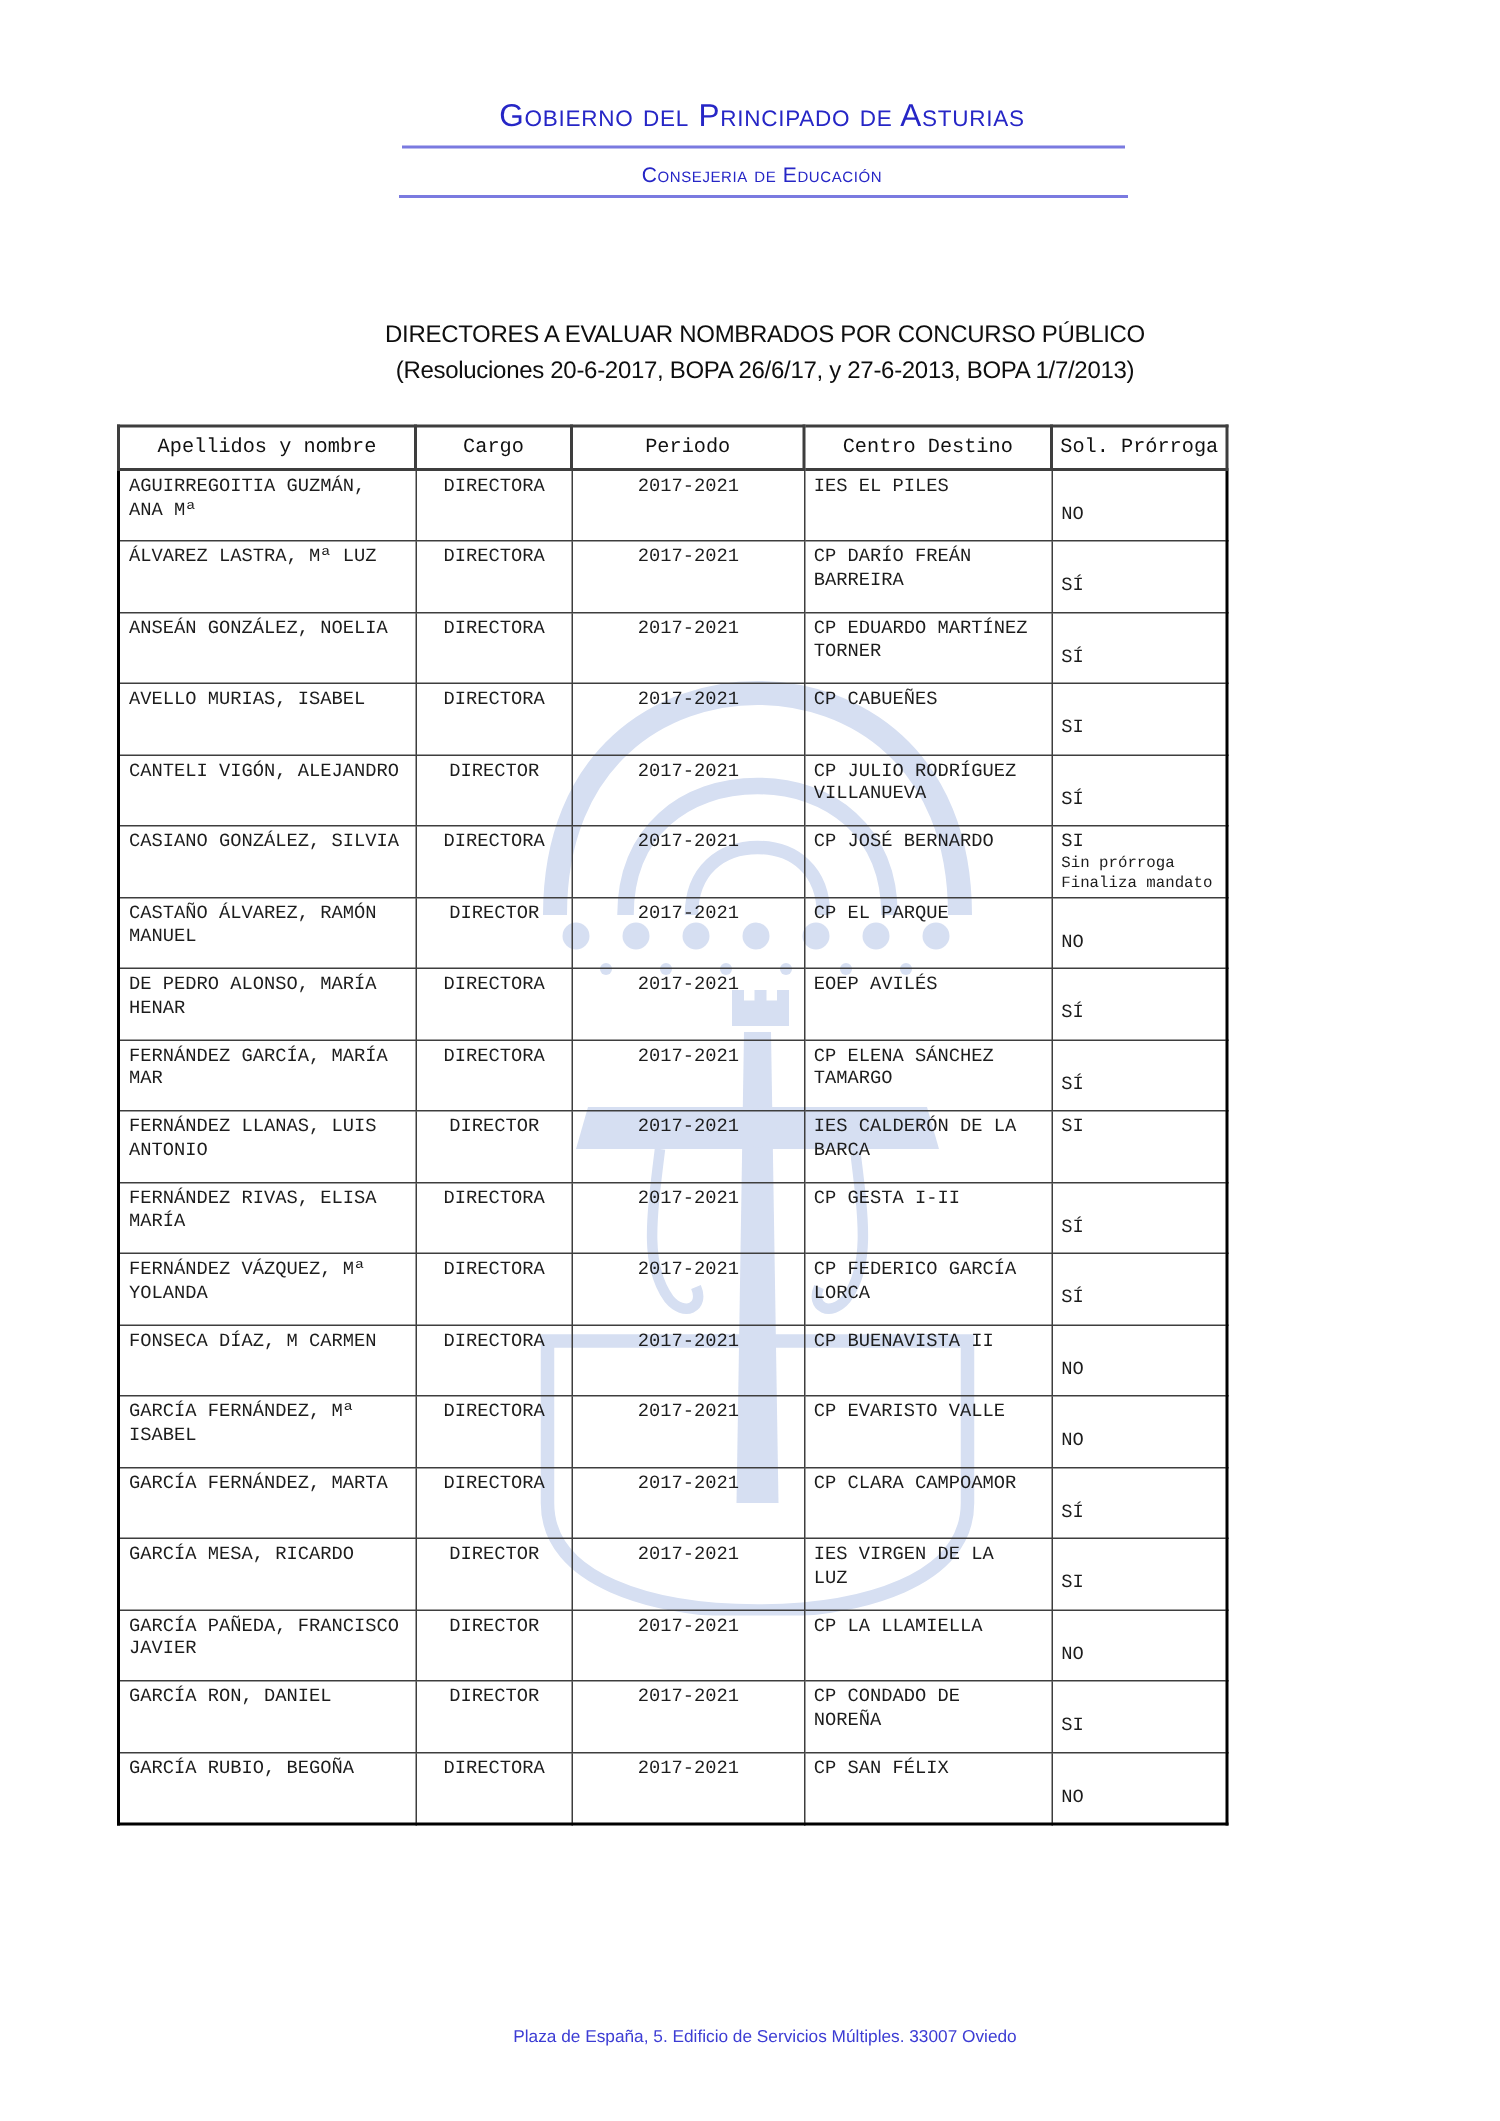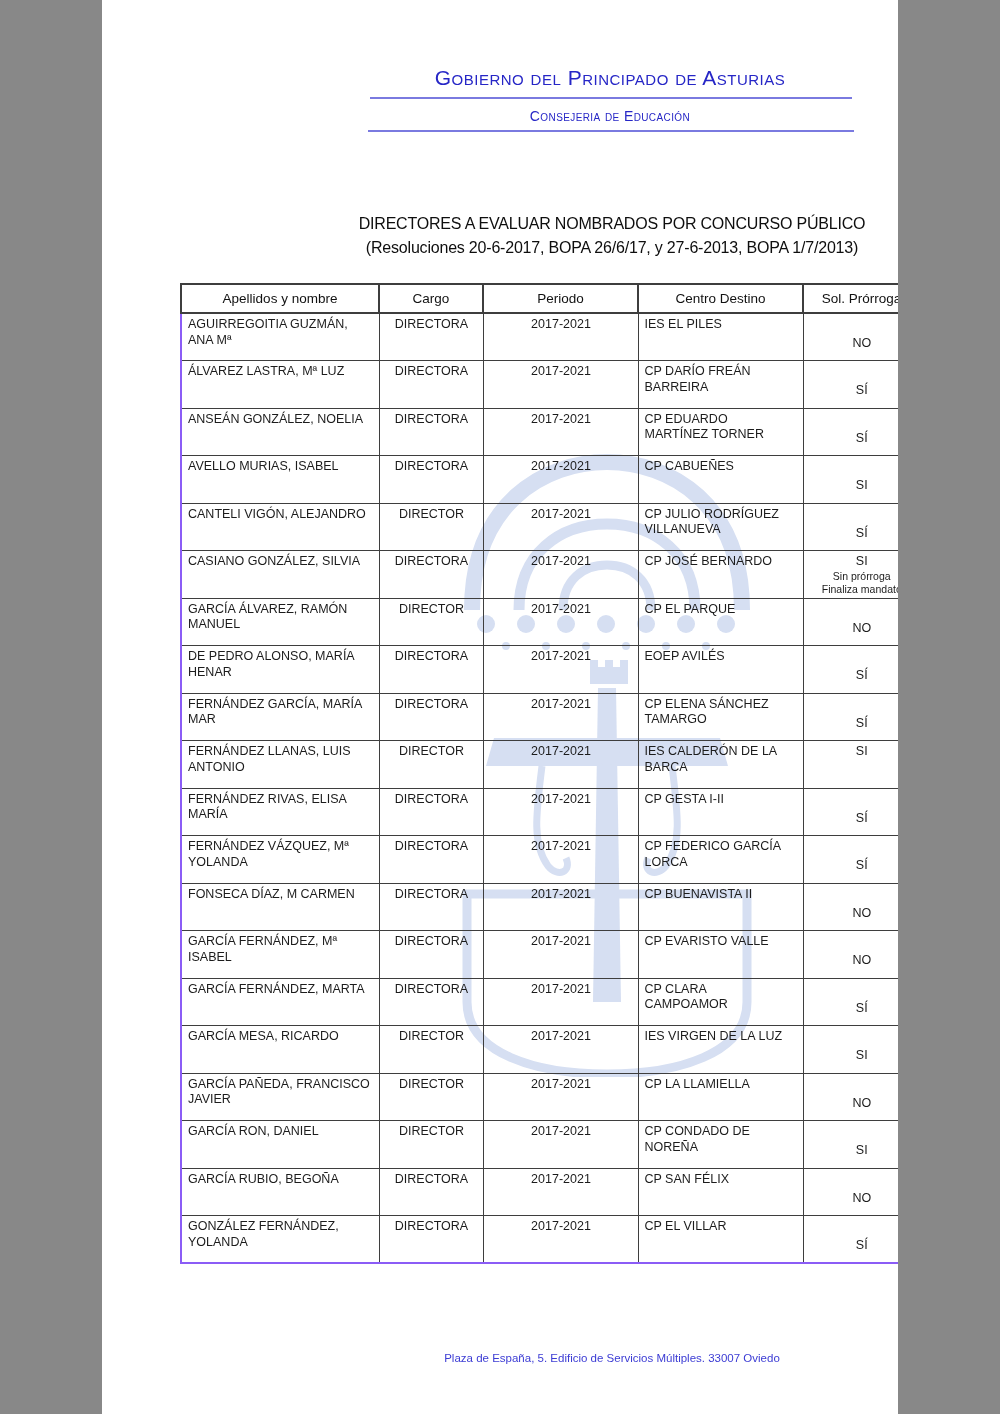--- a/index.html
+++ b/index.html
@@ -1,17 +1,17 @@
 <!DOCTYPE html>
 <html><head>
 <meta charset="utf-8">
 <style>
   html,body { margin:0; padding:0; background:#888; }
   .page {
-    position:relative; width:796px; height:1414px; margin:0 auto;
+    position:relative; width:1000px; height:1414px; margin:0 auto;
     background:#ffffff; overflow:hidden;
     font-family:"Liberation Sans", sans-serif; color:#1c1c1c;
   }
   
   .gov-title {
     position:absolute; top:66px; left:8px; width:1000px;
     text-align:center; font-variant:small-caps; font-size:21px;
     letter-spacing:0.5px; color:#2626c6;
   }
   .rule { position:absolute; height:2px; background:#7a7ae0; }
@@ -27,41 +27,42 @@
     position:absolute; top:212px; left:10px; width:1000px;
     text-align:center; font-size:16px; line-height:24px;
     letter-spacing:-0.2px; color:#0e0e0e;
   }
   
   .watermark { position:absolute; left:340px; top:442px; pointer-events:none; }
   
   table.dir-table {
     position:absolute; left:78px; top:283px; width:739px;
     border-collapse:collapse; table-layout:fixed;
-    border:2px solid #8b5cf6;
+    border:2px solid #000000;
+    font-family:Liberation Mono, monospace;
   }
   .dir-table col.c0 { width:198px; }
   .dir-table col.c1 { width:104px; }
   .dir-table col.c2 { width:155px; }
   .dir-table col.c3 { width:165px; }
   .dir-table col.c4 { width:117px; }
   .dir-table th {
     height:27px; font-size:13.5px; font-weight:normal;
     border:2px solid #3e3e3e; text-align:center; vertical-align:middle;
     padding:0; color:#111;
   }
   .dir-table td {
     border:1.5px solid #3e3e3e; vertical-align:top;
     font-size:12.5px; line-height:15.5px;
     padding:3px 5px 0 6px; overflow:hidden;
   }
   .dir-table tbody tr { height:47.5px;margin-left:36px; }
   .dir-table td.col1, .dir-table td.col2 { text-align:center; }
   .dir-table td.col3 { padding-right:14px; }
-  .dir-table td.col4 { text-align:center; }
+  .dir-table td.col4 { }
   .dir-table td.col4.sol-mid { padding-top:22px; }
   .dir-table td.col4.sol-top { padding-top:3px; }
   .sol-extra { font-size:10.5px; line-height:13px; }
   
   .footer {
     position:absolute; top:1352px; left:10px; width:1000px;
     text-align:center; font-size:11.5px; color:#3c3cd4;
   }
 </style>
 </head>
@@ -179,21 +180,21 @@
           <td class="col1">DIRECTORA</td>
           <td class="col2">2017-2021</td>
           <td class="col3">CP JOSÉ BERNARDO</td>
           <td class="col4 sol-top">
             <div>SI</div>
             <div class="sol-extra">Sin prórroga</div>
             <div class="sol-extra">Finaliza mandato</div>
           </td>
         </tr>
         <tr>
-          <td class="col0">GARCÍA ÁLVAREZ, RAMÓN MANUEL</td>
+          <td class="col0">CASTAÑO ÁLVAREZ, RAMÓN MANUEL</td>
           <td class="col1">DIRECTOR</td>
           <td class="col2">2017-2021</td>
           <td class="col3">CP EL PARQUE</td>
           <td class="col4 sol-mid">
             <div>NO</div>
           </td>
         </tr>
         <tr>
           <td class="col0">DE PEDRO ALONSO, MARÍA HENAR</td>
           <td class="col1">DIRECTORA</td>
@@ -295,26 +296,17 @@
         </tr>
         <tr>
           <td class="col0">GARCÍA RUBIO, BEGOÑA</td>
           <td class="col1">DIRECTORA</td>
           <td class="col2">2017-2021</td>
           <td class="col3">CP SAN FÉLIX</td>
           <td class="col4 sol-mid">
             <div>NO</div>
           </td>
         </tr>
-        <tr>
-          <td class="col0">GONZÁLEZ FERNÁNDEZ, YOLANDA</td>
-          <td class="col1">DIRECTORA</td>
-          <td class="col2">2017-2021</td>
-          <td class="col3">CP EL VILLAR</td>
-          <td class="col4 sol-mid">
-            <div>SÍ</div>
-          </td>
-        </tr>
       </tbody>
   </table>
 
   <div class="footer">Plaza de España, 5. Edificio de Servicios Múltiples. 33007 Oviedo</div>
 </div>
 
 </body></html>

